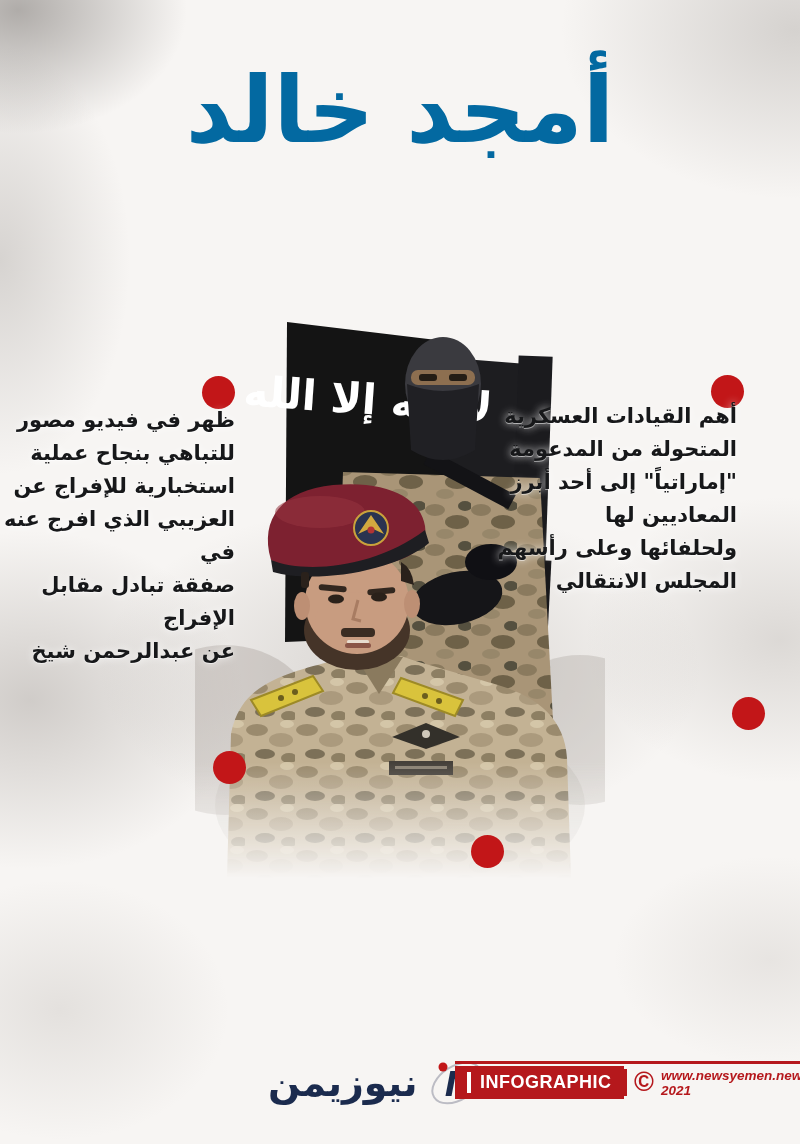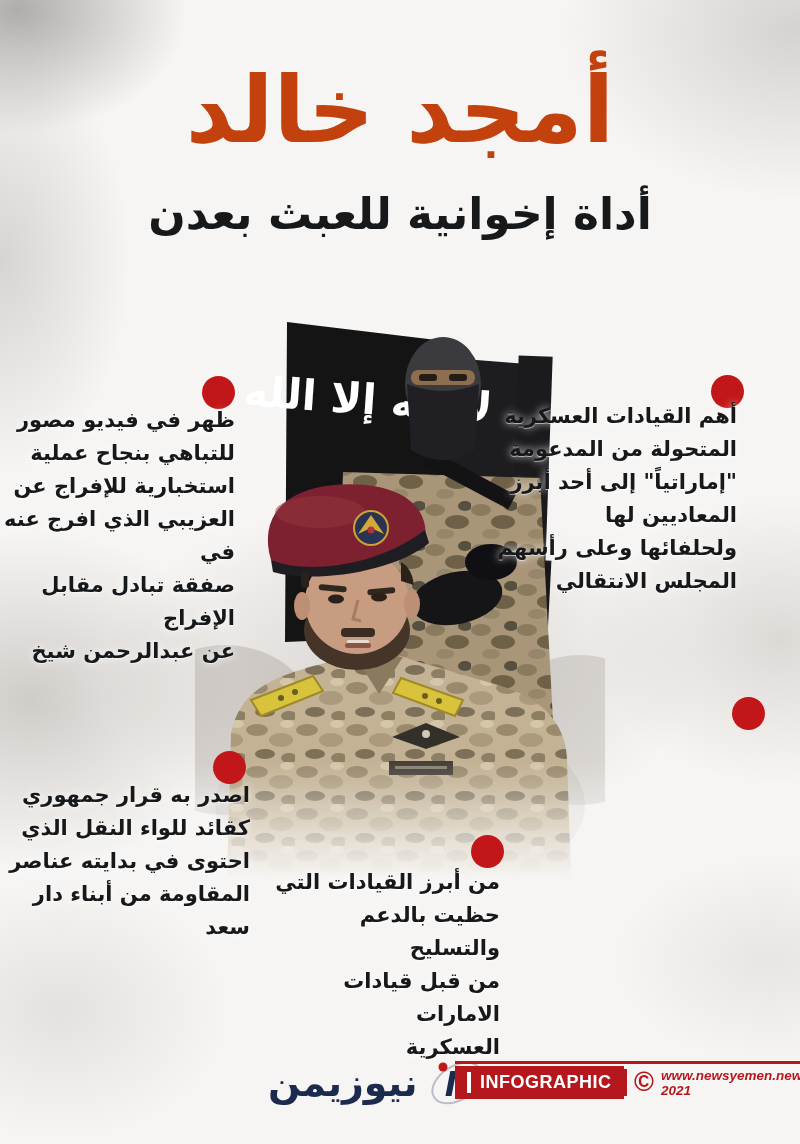--- a/index.html
+++ b/index.html
@@ -20,21 +20,21 @@
       radial-gradient(ellipse 260px 200px at 60px 1010px,rgba(150,143,136,.20), transparent 65%),
       radial-gradient(ellipse 430px 240px at 400px 670px,rgba(140,133,126,.30), transparent 70%),
       radial-gradient(ellipse 300px 220px at 780px 640px,rgba(140,133,126,.25), transparent 65%),
       radial-gradient(ellipse 360px 260px at 795px 30px, rgba(150,145,140,.35), transparent 65%),
       radial-gradient(ellipse 240px 160px at 770px 960px,rgba(160,153,146,.18), transparent 65%);
   }
   .title {
     position: absolute; top: 52px; left: 0; width: 100%; margin: 0;
     direction: rtl; text-align: center;
     font-size: 92px; line-height: 118px; font-weight: bold;
-    color: #c2410c; letter-spacing: 0;
+    color: #0369a1; letter-spacing: 0;
   }
   .subtitle {
     position: absolute; top: 182px; left: 0; width: 100%; margin: 0;
     direction: rtl; text-align: center;
     font-size: 44px; line-height: 64px; font-weight: bold;
     color: #17181a;
   }
   .photo { position: absolute; left: 195px; top: 300px; width: 410px; height: 578px; }
   .dot {
     position: absolute; width: 33px; height: 33px; border-radius: 50%;
@@ -97,21 +97,20 @@
   }
   .site .url { cursor: pointer; }
 </style>
 </head>
 <body>
 
 <div class="canvas">
   <div class="smoke"></div>
 
   <h1 class="title">أمجد خالد</h1>
-  <h2 class="subtitle">أداة إخوانية للعبث بعدن</h2>
 
   <svg class="photo" viewBox="0 0 410 578" aria-hidden="true">
     <defs>
       <linearGradient id="fadeV" x1="0" y1="0" x2="0" y2="1">
         <stop offset="0" stop-color="#ffffff"></stop>
         <stop offset="0.80" stop-color="#ffffff"></stop>
         <stop offset="1" stop-color="#000000"></stop>
       </linearGradient>
       <mask id="fadeMask">
         <rect x="0" y="0" width="410" height="578" fill="url(#fadeV)"></rect>
@@ -224,29 +223,20 @@
 "إماراتياً" إلى أحد أبرز
 المعاديين لها
 ولحلفائها وعلى رأسهم
 المجلس الانتقالي</p>
   <p class="point pt-left-top">ظهر في فيديو مصور
 للتباهي بنجاح عملية
 استخبارية للإفراج عن
 العزيبي الذي افرج عنه في
 صفقة تبادل مقابل الإفراج
 عن عبدالرحمن شيخ</p>
-  <p class="point pt-left-bottom">اصدر به قرار جمهوري
-كقائد للواء النقل الذي
-احتوى في بدايته عناصر
-المقاومة من أبناء دار
-سعد</p>
-  <p class="point pt-center-bottom">من أبرز القيادات التي
-حظيت بالدعم والتسليح
-من قبل قيادات الامارات
-العسكرية</p>
 
   <div class="brand">
     <span class="brand-text">نيوزيمن</span>
     <svg class="mark" viewBox="0 0 56 58" aria-hidden="true">
       <ellipse cx="28" cy="29" rx="27" ry="17" fill="none" stroke="#bcbcc4" stroke-width="2" transform="rotate(-32 28 29)"></ellipse>
       <text x="30" y="42" text-anchor="middle" font-size="34" font-weight="bold" font-style="italic" fill="#1b2b4e" font-family="DejaVu Sans, sans-serif">N</text>
       <circle cx="14" cy="13" r="4.5" fill="#c21618"></circle>
     </svg>
   </div>
 

